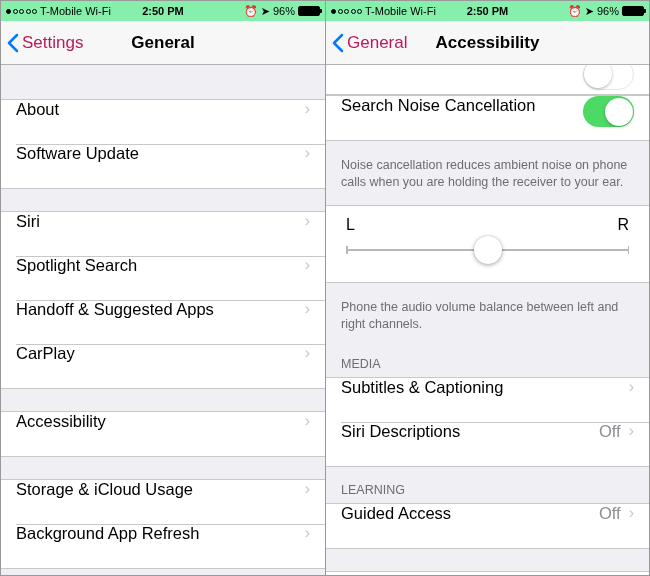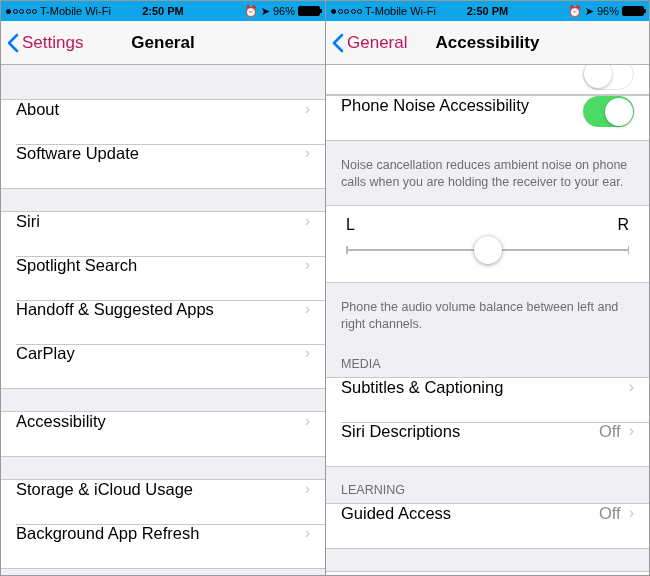--- a/index.html
+++ b/index.html
@@ -1,20 +1,20 @@
 <!DOCTYPE html>
 <html><head>
 <meta charset="utf-8">
 <style>
 * { margin:0; padding:0; box-sizing:border-box; font-family: -apple-system, "Helvetica Neue", Helvetica, Arial, sans-serif; }
 body { background:#fff; width:650px; height:576px; overflow:hidden; }
 .wrap { display:flex; width:650px; height:576px; border:1px solid #999; }
 .phone { width:324px; height:574px; position:relative; background:#efeff4; overflow:hidden; }
 .phone+.phone { border-left:1px solid #999; }
-.statusbar { height:20px; background:#0ea5e9; display:flex; align-items:center; justify-content:space-between; font-size:11px; padding:0 5px; color:#000; }
+.statusbar { height:20px; background:#86efac; display:flex; align-items:center; justify-content:space-between; font-size:11px; padding:0 5px; color:#000; }
 .sb-left,.sb-right{display:flex;align-items:center;gap:3px;}
 .sb-center{position:absolute; left:0; right:0; text-align:center; font-weight:600; font-size:11px;}
 .dots { display:flex; gap:1.5px; align-items:center;}
 .dot{width:5px;height:5px;border-radius:50%;border:1px solid #000;}
 .dot.f{background:#000;}
 .batt{display:inline-block;width:22px;height:10px;border:1px solid #000;border-radius:2px;position:relative;background:#000;}
 .batt:after{content:"";position:absolute;right:-3px;top:2px;width:2px;height:4px;background:#000;border-radius:0 1px 1px 0;}
 .navbar{height:44px;background:#f7f7f8;border-bottom:1px solid #b2b2b2;display:flex;align-items:center;position:relative;}
 .nav-back{display:flex;align-items:center;color:#be185d;font-size:17px;padding-left:6px;}
 .nav-back svg{margin-right:3px;}
@@ -166,21 +166,21 @@
   </div>
   <div class="content">
     <div class="partial-row">
       <span class="row-label" style="color:#888;">&nbsp;</span>
       <div class="toggle off">
             <div class="knob"></div>
           </div>
     </div>
     <div class="group tight" style="border-top:1px solid #c8c7cc;">
       <div class="row">
-        <span class="row-label">Phone Noise Accessibility</span>
+        <span class="row-label">Search Noise Cancellation</span>
         <div class="toggle on">
               <div class="knob"></div>
             </div>
       </div>
     </div>
     <div class="footer">Noise cancellation reduces ambient noise on phone calls when you are holding the receiver to your ear.</div>
 
     <div class="slider-row" style="margin-top:6px;">
       <div class="slider-labels">
         <span>L</span>

